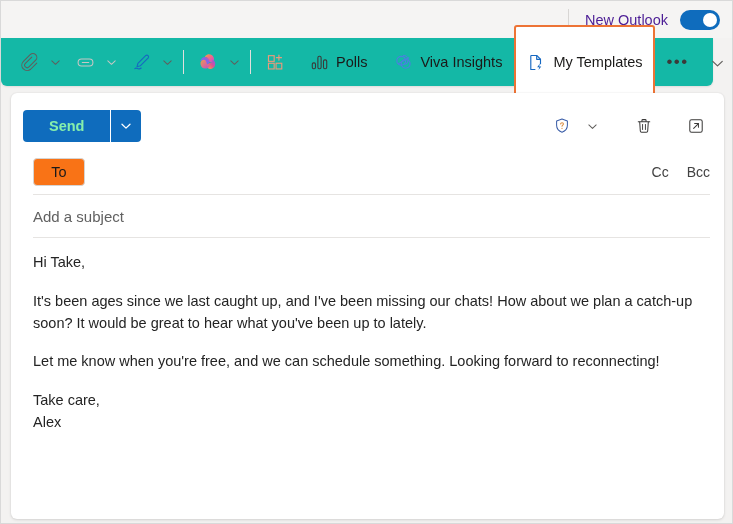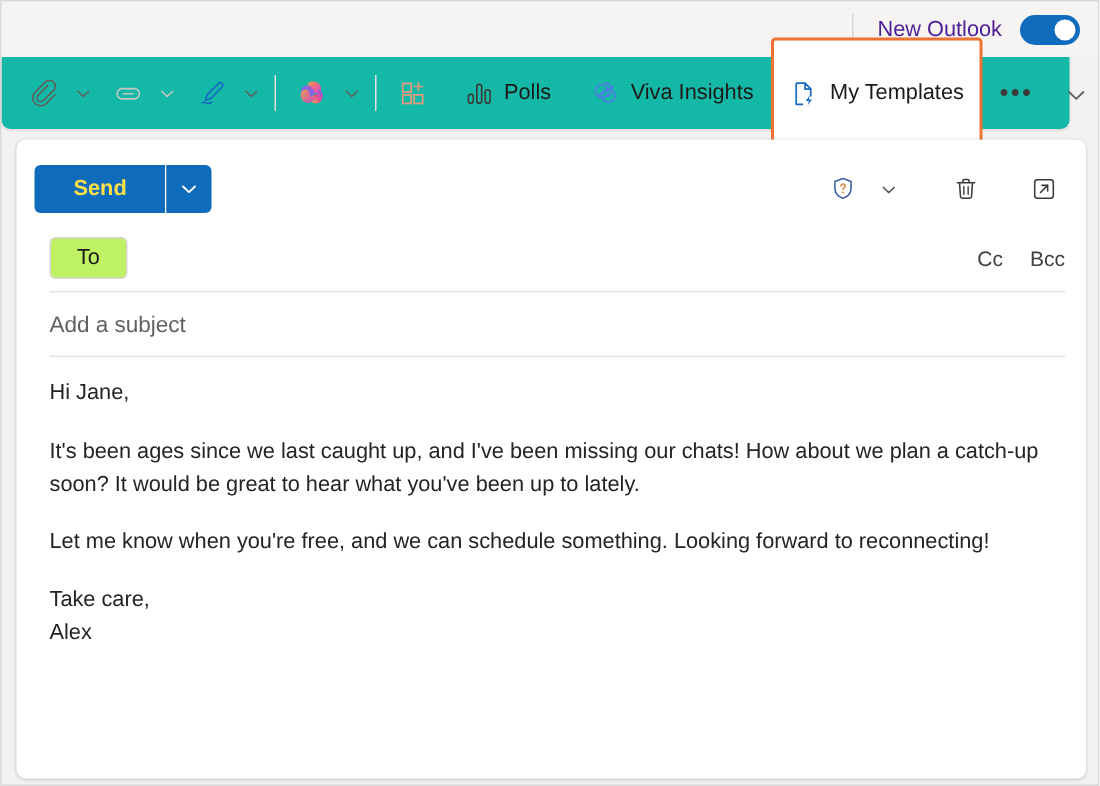--- a/index.html
+++ b/index.html
@@ -175,21 +175,21 @@
     margin-top: 9px;
   }
   .send-split {
     display: flex;
     align-items: stretch;
     height: 32px;
     flex: none;
   }
   .send-main {
     background: #0f6cbd;
-    color: #fde047;
+    color: #86efac;
     font-size: 14.5px;
     font-weight: bold;
     border-radius: 4px 0 0 4px;
     padding: 0 26px;
     display: flex;
     align-items: center;
     justify-content: center;
     cursor: default;
   }
   .send-caret {
@@ -227,21 +227,21 @@
   .to-btn {
     border: 1px solid #d6d4d2;
     border-radius: 4px;
     height: 28px;
     min-width: 52px;
     display: flex;
     align-items: center;
     justify-content: center;
     font-size: 14.5px;
     color: #1b1a19;
-    background: #bef264;
+    background: #f97316;
     padding: 0 10px;
     box-sizing: border-box;
   }
   .torow-spacer { flex: 1; }
   .ccbcc {
     font-size: 14px;
     color: #424242;
     margin-left: 18px;
   }
   .hr {
@@ -481,20 +481,20 @@
       <div class="ccbcc">Bcc</div>
     </div>
     <div class="hr"></div>
 
     <div class="subjrow">
       <div class="subject-placeholder">Add a subject</div>
     </div>
     <div class="hr"></div>
 
     <div class="bodyarea">
-      <p>Hi Jane,</p>
+      <p>Hi Take,</p>
       <p>It's been ages since we last caught up, and I've been missing our chats! How about we plan a catch-up soon? It would be great to hear what you've been up to lately.</p>
       <p>Let me know when you're free, and we can schedule something. Looking forward to reconnecting!</p>
       <p style="margin-bottom:0;">Take care,</p>
       <p>Alex</p>
     </div>
   </div>
 </div>
 
 </body></html>

